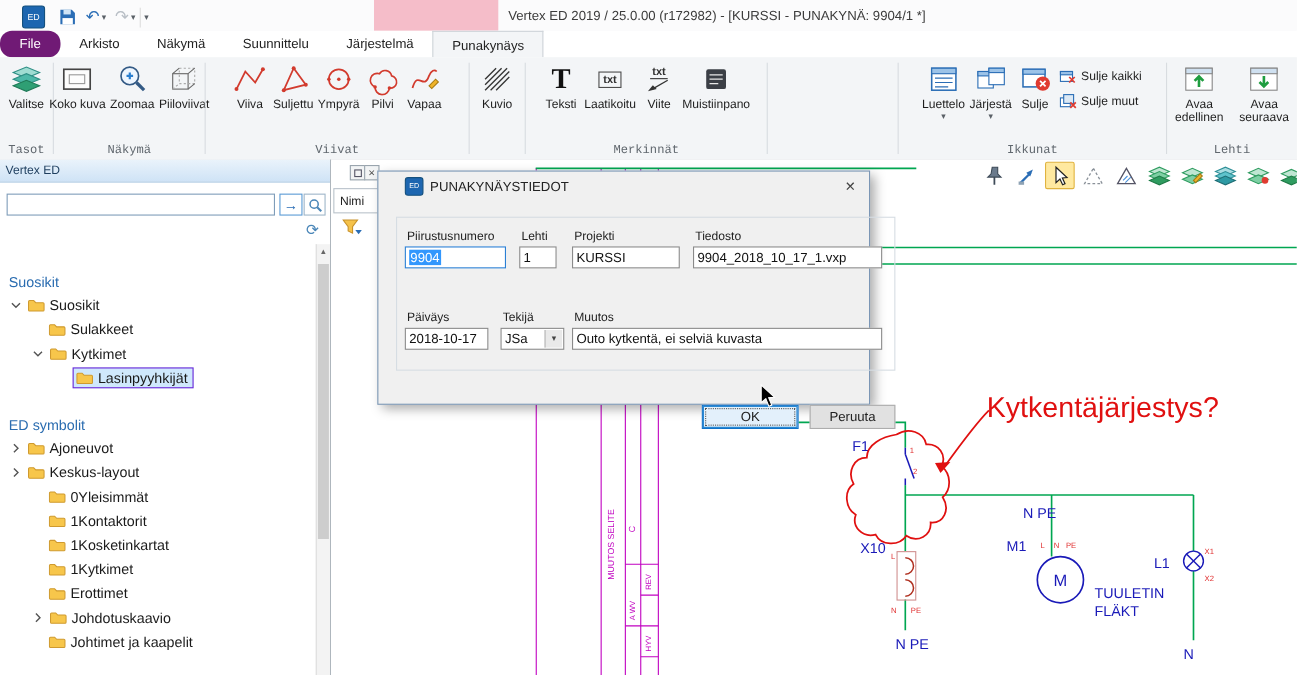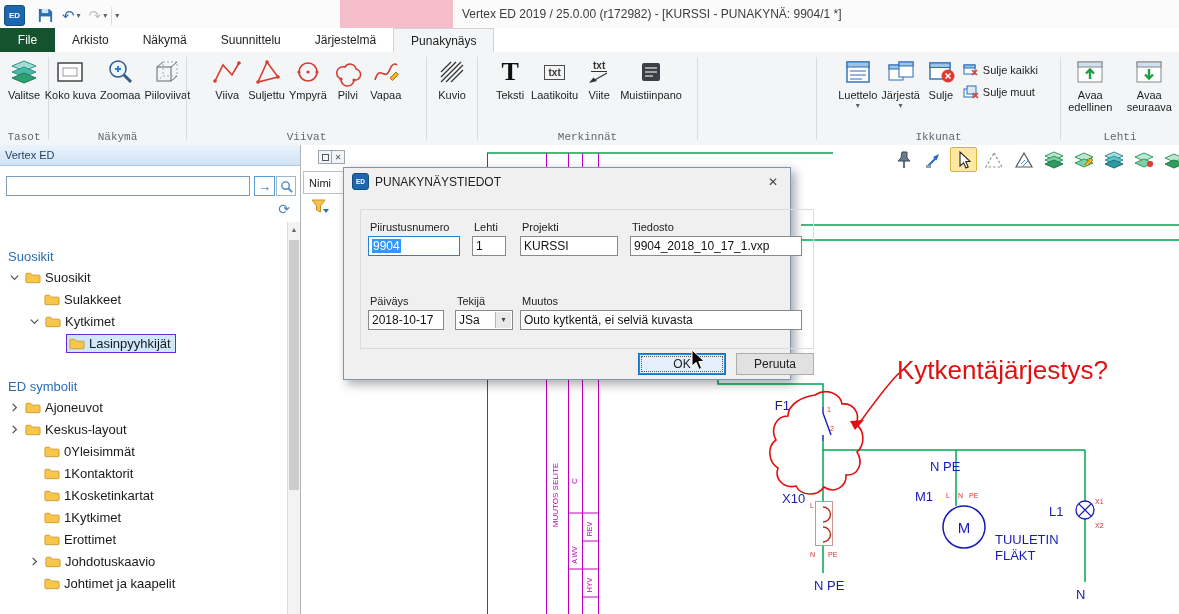--- a/index.html
+++ b/index.html
@@ -3,28 +3,28 @@
 <meta charset="utf-8">
 <style>
   html,body{margin:0;padding:0;width:1179px;height:614px;overflow:hidden;
     font-family:"Liberation Sans",sans-serif;background:#fff;}
   
   #titlebar{position:absolute;left:0;top:0;width:1179px;height:28px;background:#fbfbfc;}
   #pinkblock{position:absolute;left:340px;top:0;width:113px;height:28px;background:#f5bdc9;}
   #apptitle{position:absolute;left:462px;top:7px;font-size:12px;color:#3c3c3c;white-space:nowrap;}
   .qat{position:absolute;top:5px;display:flex;align-items:center;}
   .appicon{width:19px;height:19px;background:#1d66b0;border:1px solid #14507e;border-radius:3px;
-    color:#fff;font-size:8px;font-weight:bold;display:flex;align-items:center;justify-content:center;}
+    color:#fff;font-size:8px;font-weight:normal;display:flex;align-items:center;justify-content:center;margin-left:16px;}
   .glyphbtn{font-size:15px;line-height:16px;color:#2a6db5;padding:0 2px;cursor:default;}
   .glyphbtn.gray{color:#b9bfc6;}
   .caret{font-size:8px;color:#5a6067;}
   
   #tabrow{position:absolute;left:0;top:28px;width:1179px;height:24px;background:#fff;display:flex;font-size:12px;}
   .tab{display:flex;align-items:center;justify-content:center;padding:0 17px;color:#222;}
-  .tab.file{width:55px;padding:0;background:#14532d;color:#fff;}
+  .tab.file{width:55px;padding:0;background:#701a75;color:#fff;border-radius:11px;}
   .tab.active{background:#f3f5f7;border:1px solid #cfd4d9;border-bottom:none;}
   
   #ribbon{position:absolute;left:0;top:52px;width:1179px;height:93px;background:#f3f5f7;border-bottom:1px solid #cdd2d8;}
   .rgroup{position:absolute;top:0;height:93px;}
   .rbody{position:absolute;top:3px;left:0;right:0;display:flex;justify-content:center;align-items:flex-start;}
   .rglabel{position:absolute;bottom:2px;left:0;right:0;text-align:center;font-size:11px;color:#60676e;white-space:nowrap;font-family:Liberation Mono, monospace;}
   .rsep{position:absolute;top:5px;width:1px;height:83px;background:#d8dce0;}
   .rbtn{display:flex;flex-direction:column;align-items:center;padding:1px 2px;font-size:11px;color:#1e1e1e;white-space:nowrap;}
   .rbtn .ric{width:34px;height:32px;display:flex;align-items:center;justify-content:center;}
   .rbtn .rlb{text-align:center;line-height:12px;margin-top:1px;}
@@ -54,34 +54,34 @@
   #canvas{position:absolute;left:301px;top:0;width:878px;height:469px;background:#fff;overflow:hidden;}
   .schem{position:absolute;left:0;top:0;}
   #ctoolbar{position:absolute;top:2px;right:-8px;height:27px;display:flex;gap:3px;z-index:5;}
   .cbtn{width:27px;height:25px;display:flex;align-items:center;justify-content:center;border-radius:2px;}
   .cbtn.sel{background:#ffe9a0;border:1px solid #e0b340;box-sizing:border-box;}
   .dockbtn{position:absolute;width:12px;height:12px;border:1px solid #9aa5ae;background:#f2f4f5;
     display:flex;align-items:center;justify-content:center;font-size:8px;color:#555;z-index:4;}
   #nimihdr{position:absolute;left:2px;top:26px;width:118px;height:23px;background:#fff;border:1px solid #b9c2ca;
     box-sizing:border-box;display:flex;align-items:center;padding-left:5px;font-size:11px;color:#222;z-index:3;}
   
-  #dlg{position:absolute;left:42px;top:22px;width:448px;height:213px;background:#f0f0f0;
+  #dlg{position:absolute;left:42px;top:10px;width:448px;height:213px;background:#f0f0f0;
     border:1px solid #7b96b5;box-shadow:4px 4px 10px rgba(0,0,0,.35);z-index:20;box-sizing:border-box;}
   #dlgtitle{height:27px;display:flex;align-items:center;padding:0 8px;font-size:12px;color:#222;gap:6px;}
   #dlgclose{margin-left:auto;font-size:12px;color:#444;padding:0 4px;}
   #dlgbody{position:relative;height:184px;font-size:11px;color:#222;}
   .gbox{position:absolute;left:16px;top:14px;width:452px;height:138px;border:1px solid #d6dde3;}
   .dlabel{position:absolute;font-size:11px;color:#222;white-space:nowrap;}
   .dinput{position:absolute;height:20px;background:#fff;border:1px solid #8a8a8a;box-sizing:border-box;
     font-size:12px;line-height:18px;padding:0 3px;white-space:nowrap;overflow:hidden;color:#111;}
   .dinput .seltext{background:#3297fd;color:#fff;padding:0 1px;}
   .combo-caret{position:absolute;right:1px;top:1px;bottom:1px;width:15px;background:#e9e9e9;border-left:1px solid #b5b5b5;
     display:flex;align-items:center;justify-content:center;font-size:8px;color:#444;}
   .dbtn{position:absolute;height:22px;font-size:12px;display:flex;align-items:center;justify-content:center;
-    background:#e1e1e1;border:1px solid #adadad;box-sizing:border-box;color:#222;}
+    background:#e1e1e1;border:1px solid #adadad;box-sizing:border-box;color:#222;margin-top:27px;}
   .dbtn.default{background:#e3f0fb;border:1px solid #0f72c8;box-shadow:inset 0 0 0 1px #2a8ad4;outline:1px dotted #555;outline-offset:-4px;}
   #cursor{position:absolute;left:390px;top:204px;z-index:40;}
 </style>
 </head>
 <body>
 
 <div id="titlebar">
   <div id="pinkblock"></div>
   <div class="qat" style="left:4px;">
     <div class="appicon">ED</div>

